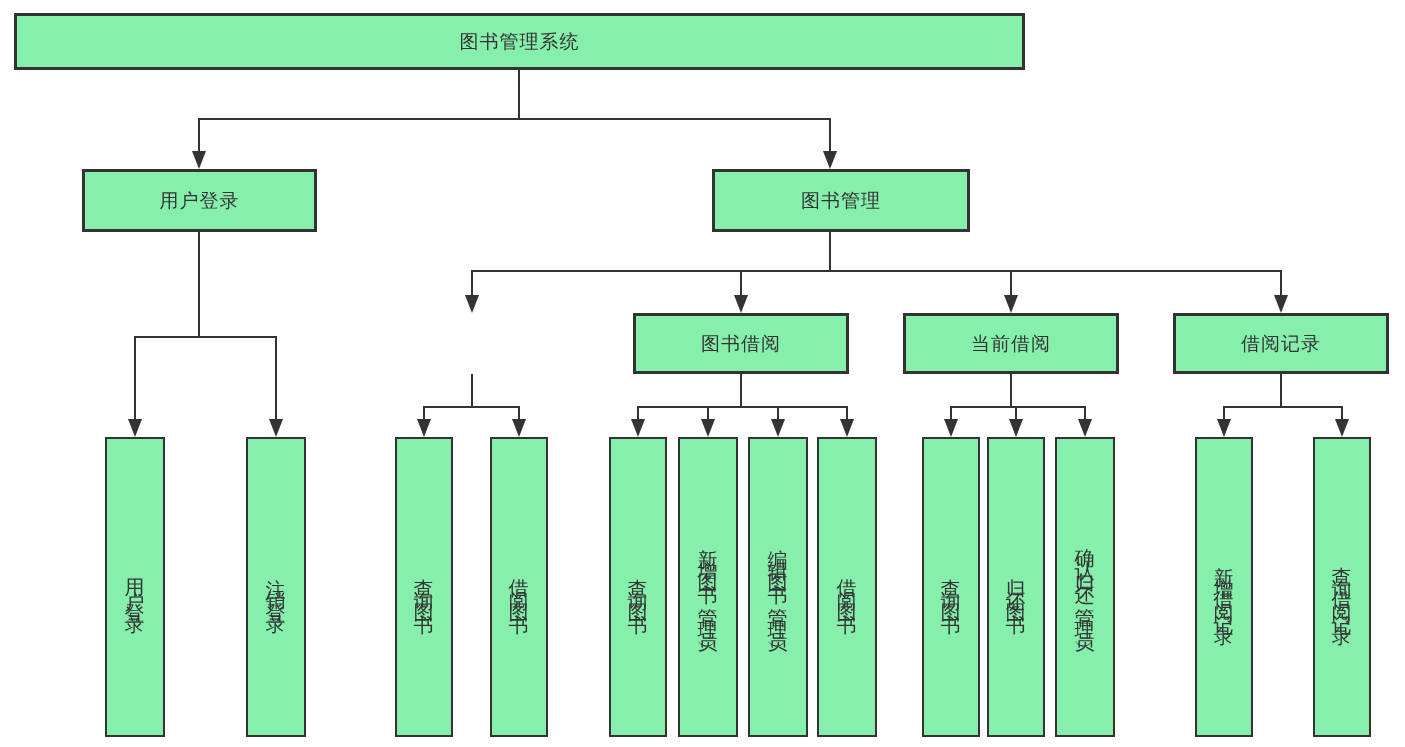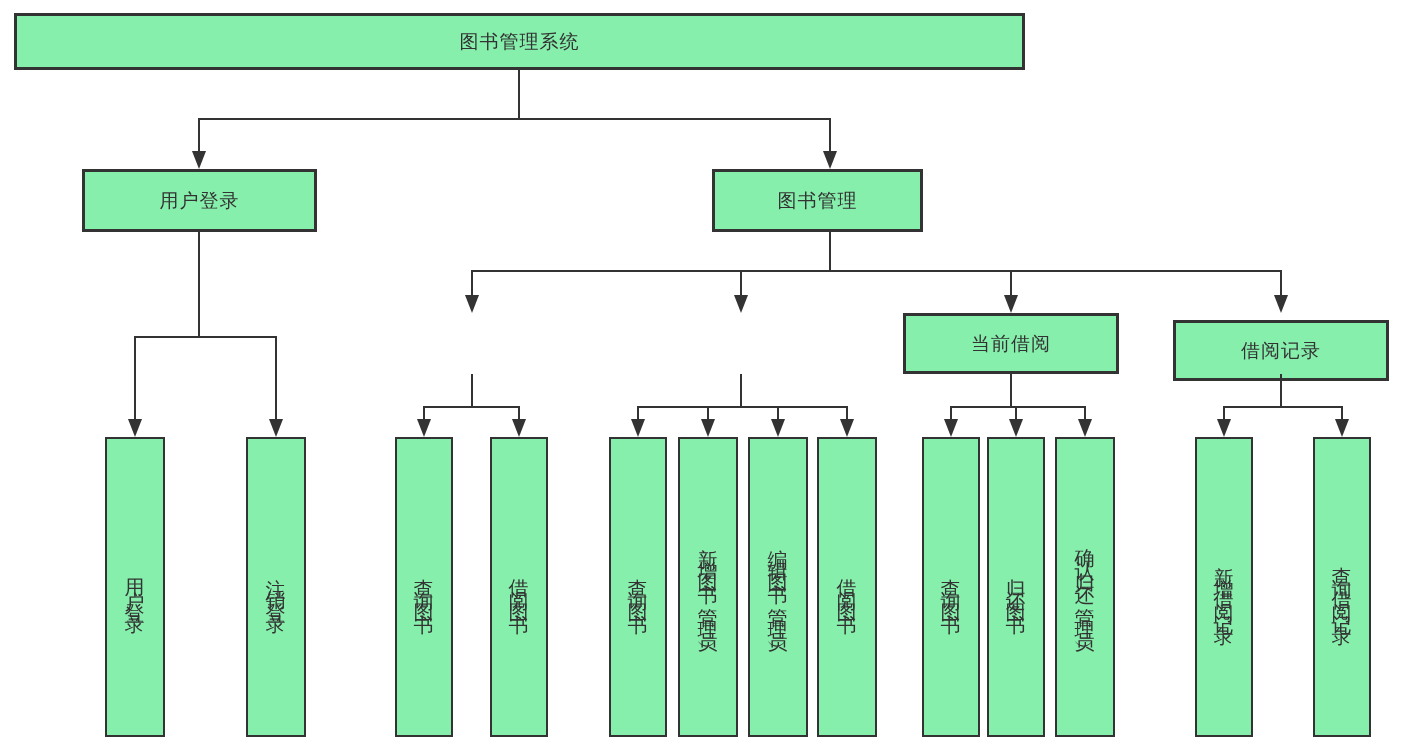--- a/index.html
+++ b/index.html
@@ -71,21 +71,21 @@
   <div class="vline" style="left:518px;top:70px;height:48px;"></div>
   <div class="hline" style="left:198px;top:118px;width:633px;"></div>
   <div class="vline" style="left:198px;top:118px;height:35px;"></div>
   <div class="arr" style="left:192px;top:151px;"></div>
   <div class="vline" style="left:829px;top:118px;height:35px;"></div>
   <div class="arr" style="left:823px;top:151px;"></div>
 
   <div class="box h" style="left:82px;top:169px;width:235px;height:63px;">
     <span>用户登录</span>
   </div>
-  <div class="box h" style="left:712px;top:169px;width:211px;height:63px;">
+  <div class="box h" style="left:712px;top:169px;width:258px;height:63px;">
     <span>图书管理</span>
   </div>
 
   <div class="vline" style="left:198px;top:232px;height:106px;"></div>
   <div class="hline" style="left:134px;top:336px;width:143px;"></div>
   <div class="vline" style="left:134px;top:336px;height:85px;"></div>
   <div class="arr" style="left:128px;top:419px;"></div>
   <div class="vline" style="left:275px;top:336px;height:85px;"></div>
   <div class="arr" style="left:269px;top:419px;"></div>
 
@@ -93,24 +93,27 @@
   <div class="hline" style="left:471px;top:270px;width:811px;"></div>
   <div class="vline" style="left:471px;top:270px;height:27px;"></div>
   <div class="arr" style="left:465px;top:295px;"></div>
   <div class="vline" style="left:740px;top:270px;height:27px;"></div>
   <div class="arr" style="left:734px;top:295px;"></div>
   <div class="vline" style="left:1010px;top:270px;height:27px;"></div>
   <div class="arr" style="left:1004px;top:295px;"></div>
   <div class="vline" style="left:1280px;top:270px;height:27px;"></div>
   <div class="arr" style="left:1274px;top:295px;"></div>
 
+  <div class="box h" style="left:633px;top:313px;width:216px;height:61px;">
+    <span>图书借阅</span>
+  </div>
   <div class="box h" style="left:903px;top:313px;width:216px;height:61px;text-align:right;">
     <span>当前借阅</span>
   </div>
-  <div class="box h" style="left:1173px;top:313px;width:216px;height:61px;margin-top:7px;">
+  <div class="box h" style="left:1173px;top:313px;width:216px;height:61px;">
     <span>借阅记录</span>
   </div>
 
   <div class="vline" style="left:471px;top:374px;height:34px;"></div>
   <div class="vline" style="left:740px;top:374px;height:34px;"></div>
   <div class="vline" style="left:1010px;top:374px;height:34px;"></div>
   <div class="vline" style="left:1280px;top:374px;height:34px;"></div>
 
   <div class="hline" style="left:423px;top:406px;width:97px;"></div>
   <div class="vline" style="left:423px;top:406px;height:15px;"></div>

